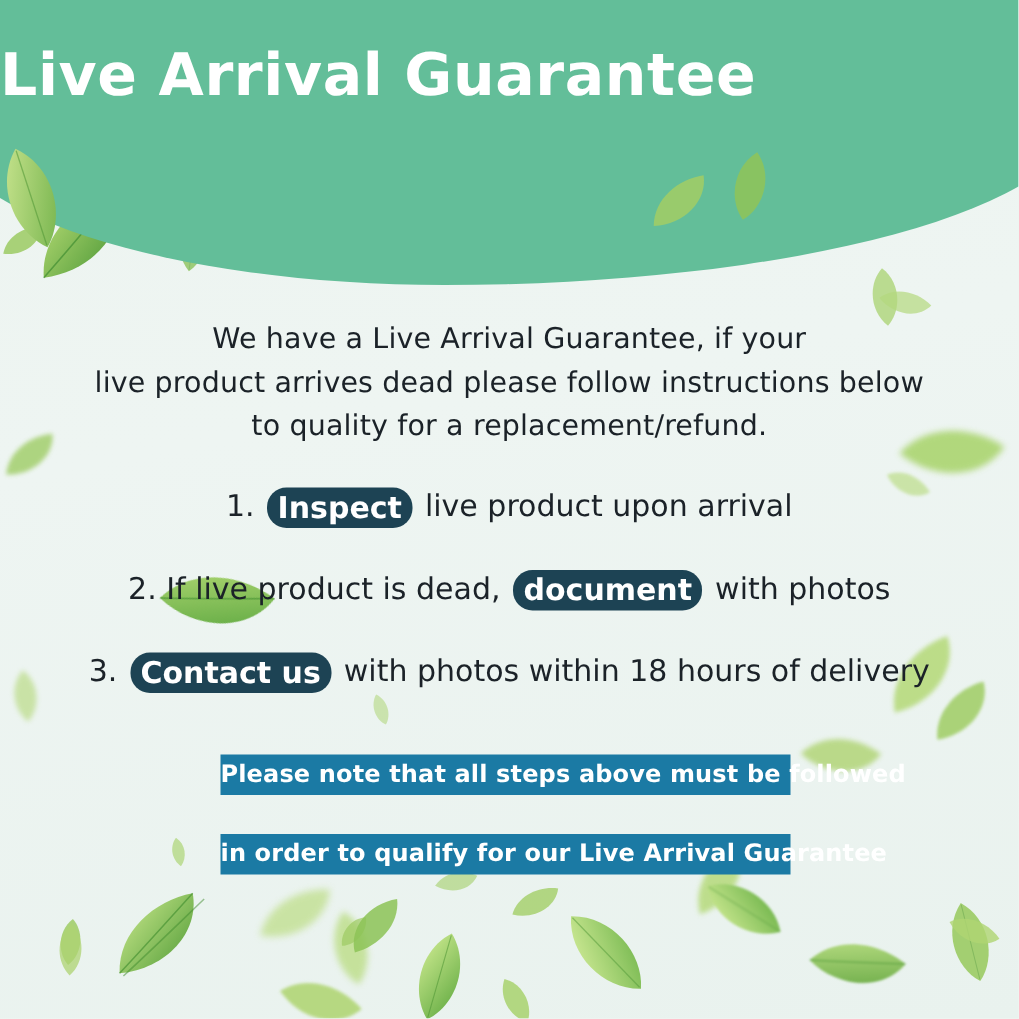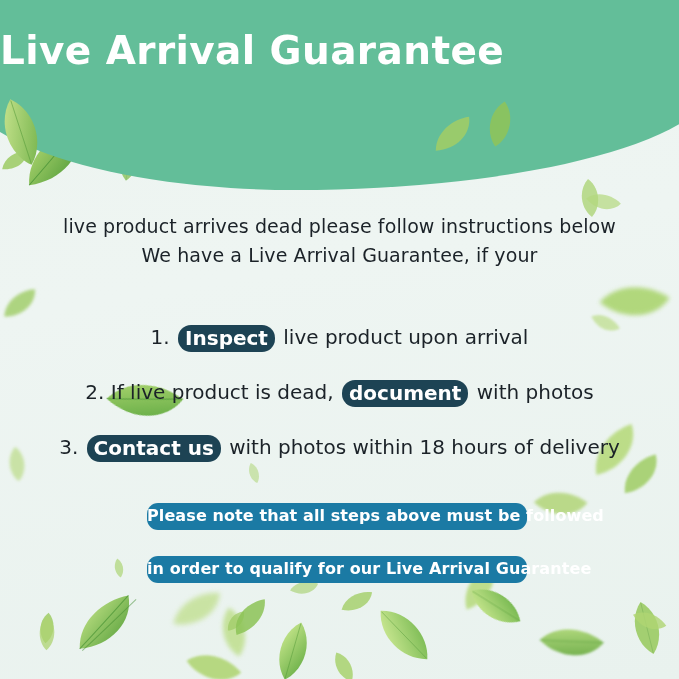--- a/index.html
+++ b/index.html
@@ -124,21 +124,20 @@
     background: #1b7aa4;
     color: #ffffff;
     font-size: 16px;
     font-weight: bold;
     font-family: "DejaVu Sans", sans-serif;
     text-align: center;
     white-space: nowrap;
     z-index: 6;
     line-height: 26px;
     letter-spacing: 0.1px;
-    border-radius: 11px;
   }
   #footer-1 {
     left: 147px;
     top: 503px;
     width: 380px;
     height: 27px;
   }
   #footer-2 {
     left: 147px;
     top: 556px;
@@ -446,22 +445,23 @@
       </svg>
     </div>
   </div>
 
   <div id="header-banner" class="shape2"></div>
   <div id="header-title">Live Arrival Guarantee</div>
 
   <div id="content">
 
     <div id="intro">
+      <span class="line">We have a Live Arrival Guarantee, if your</span>
       <span class="line">live product arrives dead please follow instructions below</span>
-      <span class="line">We have a Live Arrival Guarantee, if your</span>
+      <span class="line">to quality for a replacement/refund.</span>
     </div>
 
     <div class="step" id="step-1">
       <span class="num">1.</span>
       <span class="hl">Inspect</span>
       <span class="rest">live product upon arrival</span>
     </div>
 
     <div class="step" id="step-2">
       <span class="num">2.</span>

